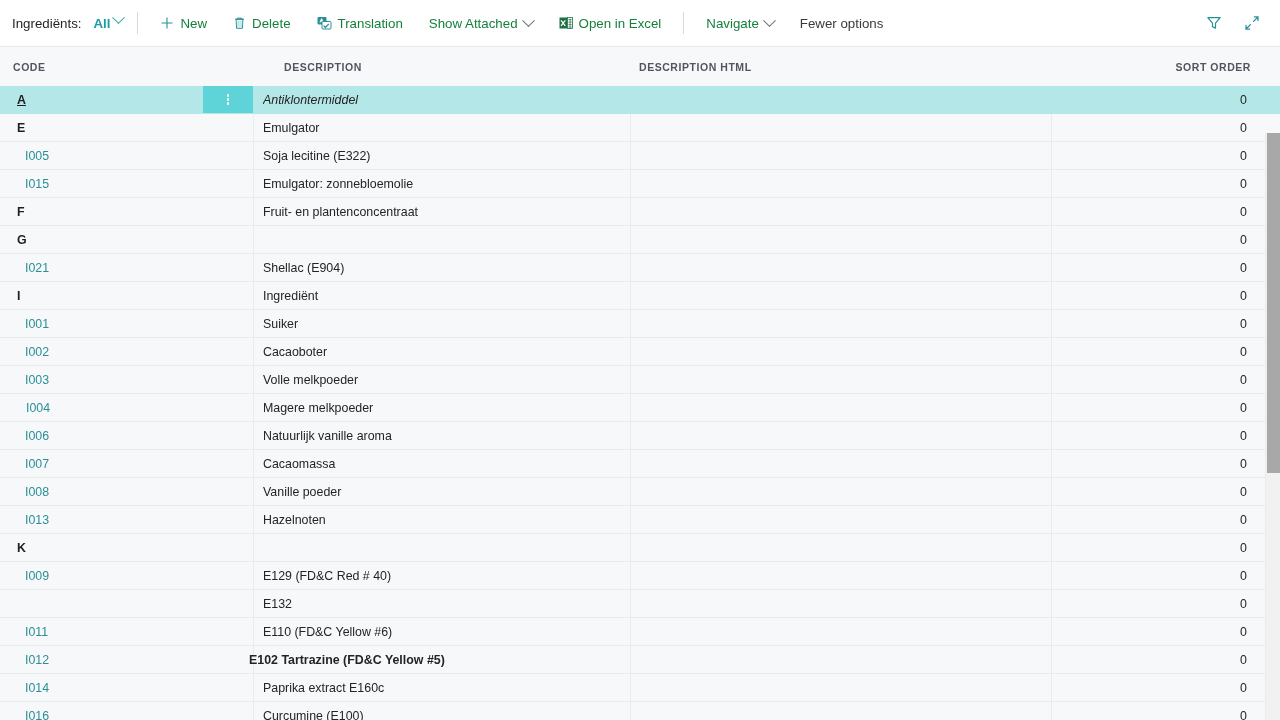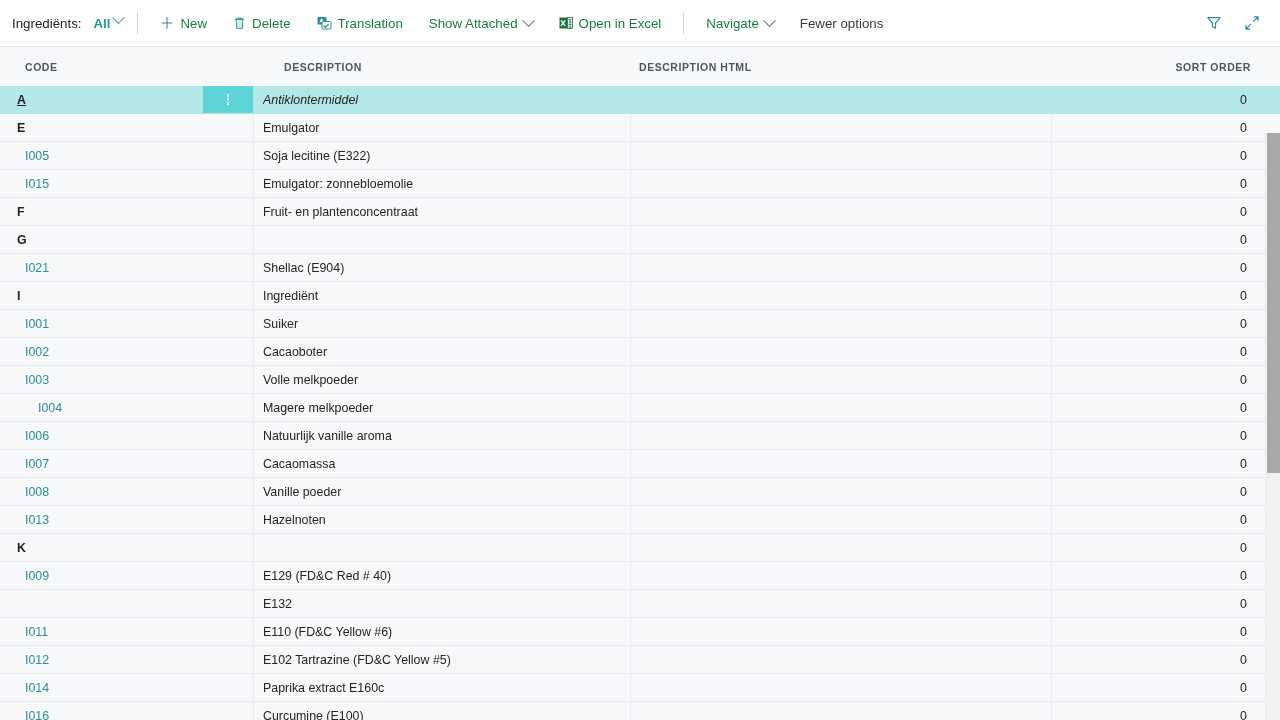--- a/index.html
+++ b/index.html
@@ -288,21 +288,21 @@
           <path d="M6.4 9.6 2 14M5.7 14.1H2v-3.7" stroke="#2a8f96" stroke-width="1.2" fill="none" stroke-linecap="round"></path>
         </svg>
       </span>
     </span>
   </span>
 </div>
 
 <div class="grid">
 
   <div class="colhead">
-    <div class="hcell" style="left:25px;">CODE</div>
+    <div class="hcell" style="left:13px;">CODE</div>
     <div class="hcell" style="left:260px;margin-left:24px;">DESCRIPTION</div>
     <div class="hcell" style="left:639px;">DESCRIPTION HTML</div>
     <div class="hcell right" style="left:1060px; width:191px;">SORT ORDER</div>
   </div>
 
   <div class="rows" id="rows-container">
       <div class="row selected">
         <div class="vline" style="left: 253px; background: rgba(255, 255, 255, 0);"></div>
         <div class="vline" style="left: 630px; background: rgba(255, 255, 255, 0);"></div>
         <div class="vline" style="left: 1051px; background: rgba(255, 255, 255, 0);"></div>
@@ -404,21 +404,21 @@
         <div class="vline" style="left: 1051px;"></div>
         <div class="cell code-link" style="left: 25px; width: 180px;">I003</div>
         <div class="cell" style="left: 263px; width: 360px;">Volle melkpoeder</div>
         <div class="cell" style="left: 640px; width: 400px;"></div>
         <div class="cell num" style="left: 1052px; width: 195px;">0</div>
       </div>
       <div class="row">
         <div class="vline" style="left: 253px;"></div>
         <div class="vline" style="left: 630px;"></div>
         <div class="vline" style="left: 1051px;"></div>
-        <div class="cell code-link" style="left: 38px; width: 180px;">I004</div>
+        <div class="cell code-link" style="left: 26px; width: 180px;">I004</div>
         <div class="cell" style="left: 263px; width: 360px;">Magere melkpoeder</div>
         <div class="cell" style="left: 640px; width: 400px;"></div>
         <div class="cell num" style="left: 1052px; width: 195px;">0</div>
       </div>
       <div class="row">
         <div class="vline" style="left: 253px;"></div>
         <div class="vline" style="left: 630px;"></div>
         <div class="vline" style="left: 1051px;"></div>
         <div class="cell code-link" style="left: 25px; width: 180px;">I006</div>
         <div class="cell" style="left: 263px; width: 360px;">Natuurlijk vanille aroma</div>
@@ -485,21 +485,21 @@
         <div class="cell code-link" style="left: 25px; width: 180px;">I011</div>
         <div class="cell" style="left: 263px; width: 360px;">E110 (FD&amp;C Yellow #6)</div>
         <div class="cell" style="left: 640px; width: 400px;"></div>
         <div class="cell num" style="left: 1052px; width: 195px;">0</div>
       </div>
       <div class="row">
         <div class="vline" style="left: 253px;"></div>
         <div class="vline" style="left: 630px;"></div>
         <div class="vline" style="left: 1051px;"></div>
         <div class="cell code-link" style="left: 25px; width: 180px;">I012</div>
-        <div class="cell" style="left: 263px; width: 360px;">E102 Tartrazine (FD&amp;C Yellow #5)</div>
+        <div class="cell" style="left: 249px; width: 360px; font-weight: bold;">E102 Tartrazine (FD&amp;C Yellow #5)</div>
         <div class="cell" style="left: 640px; width: 400px;"></div>
         <div class="cell num" style="left: 1052px; width: 195px;">0</div>
       </div>
       <div class="row">
         <div class="vline" style="left: 253px;"></div>
         <div class="vline" style="left: 630px;"></div>
         <div class="vline" style="left: 1051px;"></div>
         <div class="cell code-link" style="left: 25px; width: 180px;">I014</div>
         <div class="cell" style="left: 263px; width: 360px;">Paprika extract E160c</div>
         <div class="cell" style="left: 640px; width: 400px;"></div>

